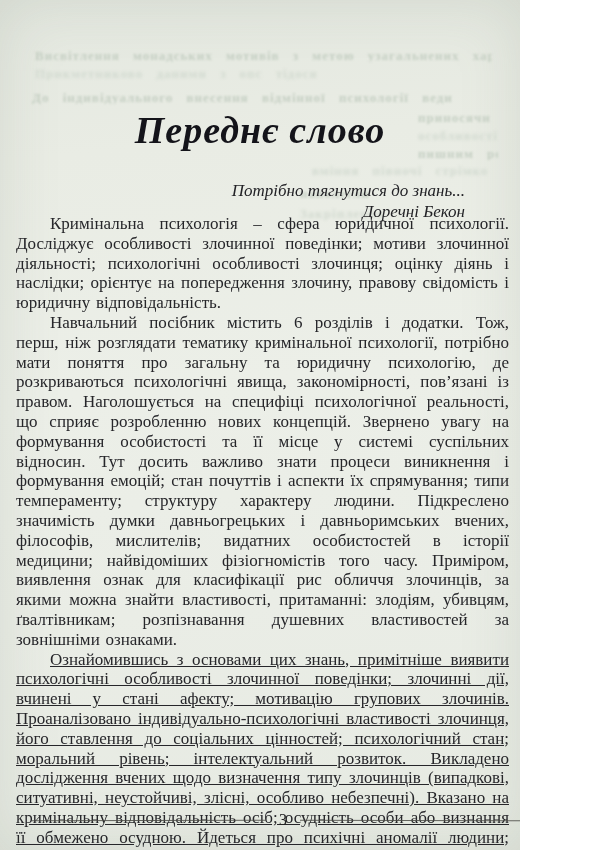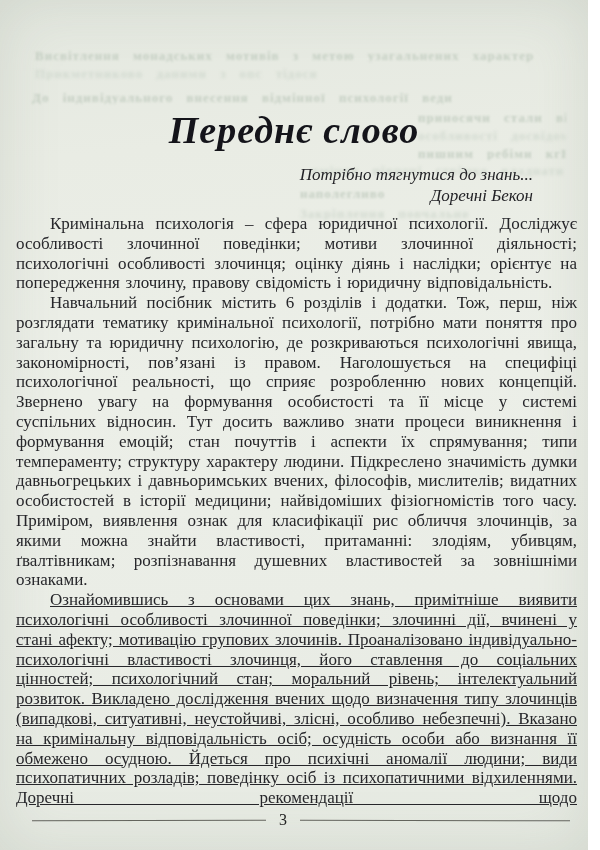--- a/index.html
+++ b/index.html
@@ -1,18 +1,18 @@
 <!DOCTYPE html>
 <html><head>
 <meta charset="utf-8">
 <style>
   html,body{margin:0;padding:0;}
   .page{
     position:relative;
-    width:588px;height:850px;
+    width:520px;height:850px;
     background:linear-gradient(175deg,#e4e8e0 0%,#e9ece4 18%,#ecefe8 45%,#eaede6 70%,#e6eae2 100%);
     box-shadow:inset 0 0 60px rgba(120,135,115,.18);
     overflow:hidden;
     font-family:"Liberation Serif",serif;
     color:#26262a;
   }
   
   .ghost{position:absolute;z-index:0;height:14px;overflow:hidden;
     font-family:"Liberation Serif",serif;font-weight:bold;font-size:13px;
     color:#c5cfc3;filter:blur(1.1px);white-space:nowrap;
@@ -22,21 +22,21 @@
   .title{
     margin-top:108px;
     text-align:center;
     font-size:38px;
     font-weight:bold;
     font-style:italic;
     color:#14141a;
     letter-spacing:1px;
   }
   .epigraph{
-    margin-top:12px;
+    margin-top:28px;
     margin-right:55px;
     text-align:right;
     font-style:italic;
     font-size:17px;
     line-height:21px;
     color:#222226;
   }
   .bodytext{
     position:absolute;
     left:16px;right:11px;top:214px;

